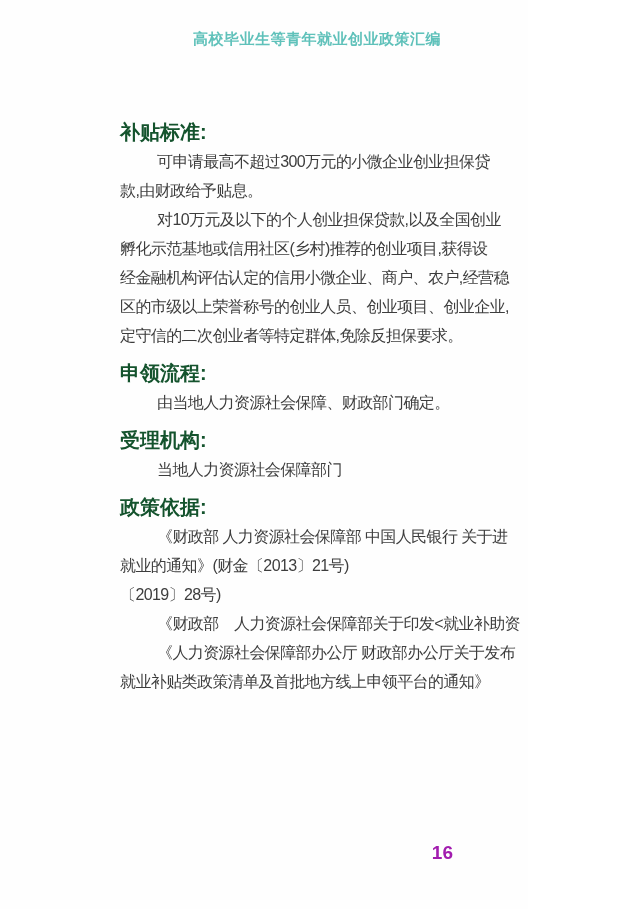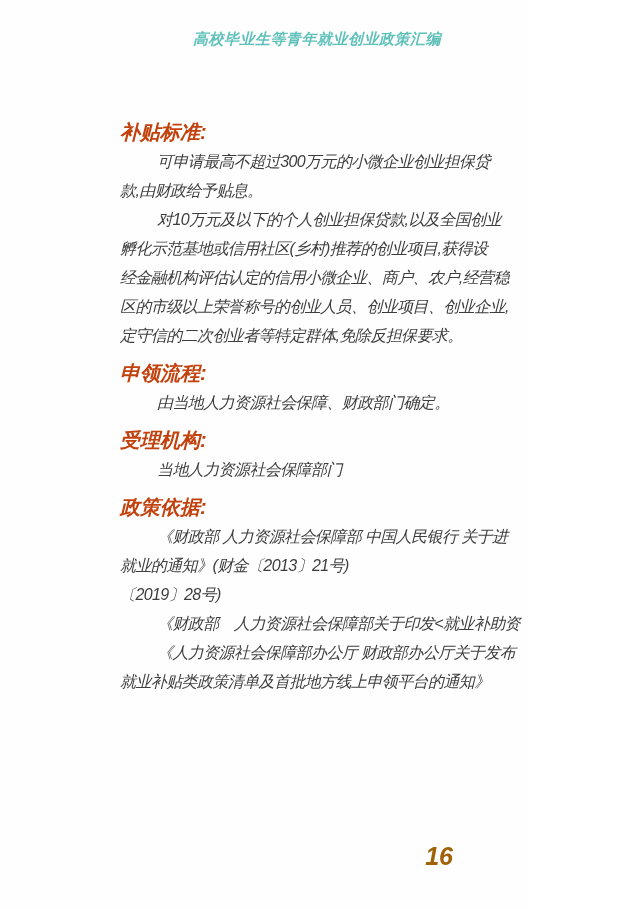--- a/index.html
+++ b/index.html
@@ -7,21 +7,20 @@
   body {
     width: 640px; height: 909px;
     background: #ffffff;
     font-family: "Liberation Sans", "DejaVu Sans", sans-serif;
   }
   .page {
     position: relative;
     width: 528px; height: 909px;
     background: #fefefe;
     overflow: hidden;
-    font-style: italic;
   }
   
   .header-title {
     position: absolute;
     top: 30px; right: 87px;
     color: #5fc1ba;
     font-size: 15px;
     font-weight: bold;
     letter-spacing: 0.5px;
     white-space: nowrap;
@@ -35,39 +34,39 @@
   
   .content {
     position: absolute;
     left: 120px; top: 118px;
     width: 448px;
     color: #3d3d3d;
   }
   .h {
     font-size: 20px;
     font-weight: bold;
-    color: #c2410c;
+    color: #14532d;
     line-height: 29px;
     margin: 9px 0 0 0;
     white-space: nowrap;
   }
   .h.firstblock { margin-top: 0; }
   .para { margin: 0; }
   .line {
     font-size: 16px;
     line-height: 29px;
     letter-spacing: -0.6px;
     white-space: nowrap;
   }
   .line.first { padding-left: 37px; }
   .page-number {
     position: absolute;
     top: 842px; right: 75px;
-    color: #a16207;
-    font-size: 25px;
+    color: #a21caf;
+    font-size: 19px;
     font-weight: bold;
   }
 </style>
 </head>
 <body>
 
 <div class="page">
 
   <div class="header-title">高校毕业生等青年就业创业政策汇编</div>
   <div class="header-bar"></div>

